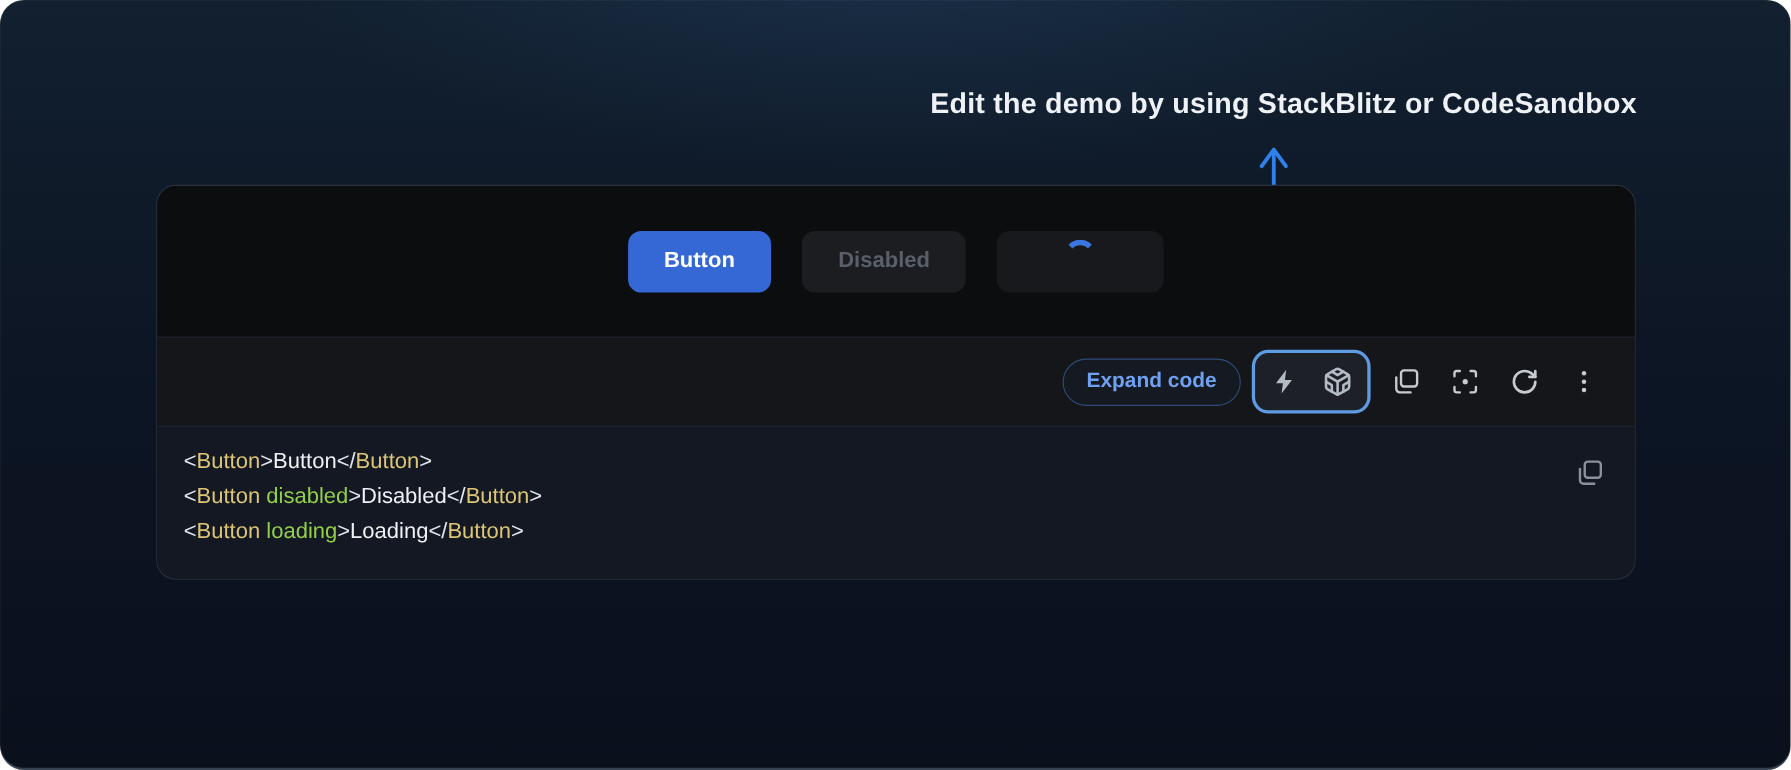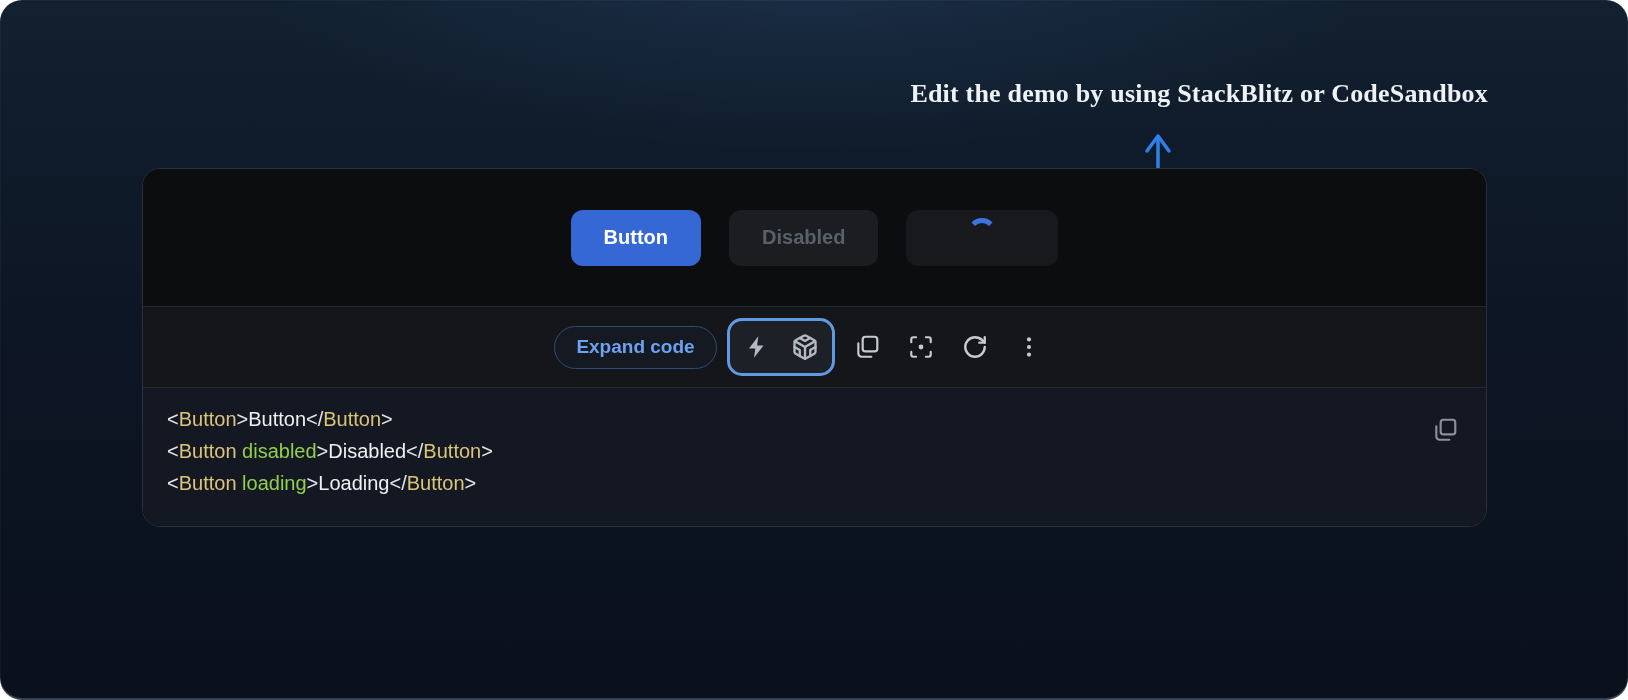--- a/index.html
+++ b/index.html
@@ -11,21 +11,21 @@
     border-radius:22px; overflow:hidden;
     background:
       radial-gradient(900px 320px at 50% -8%, rgba(45,85,135,0.30), rgba(45,85,135,0) 65%),
       linear-gradient(180deg, #12202f 0%, #0d1625 45%, #0a101c 100%);
     box-shadow: inset 0 -2px 0 rgba(130,150,175,0.35), inset 0 0 0 1px rgba(255,255,255,0.04);
   }
 
   .annotation-heading {
     position:absolute; top:79px; right:140px;
     font-size:26px; font-weight:bold; color:#eef2f7;
-    white-space:nowrap; letter-spacing:0.2px;font-family:Liberation Serif, serif;
+    white-space:nowrap; letter-spacing:0.2px;
   }
 
   .annotation-arrow { position:absolute; left:0; top:0; pointer-events:none; }
 
   .demo-card {
     position:absolute; left:142px; top:168px; width:1345px; height:359px;
     border-radius:18px; border:1px solid #2a313c; overflow:hidden;
     display:flex; flex-direction:column;
     background:#0c0d0f;
   }
@@ -47,21 +47,21 @@
 
   .spinner {
     width:30px; height:30px; border-radius:50%;
     border:5px solid transparent; border-top-color:#3b76e0;
     margin-bottom:10px;
   }
 
   .toolbar {
     height:82px; flex:0 0 82px; background:#14161a;
     border-top:1px solid #20262f; border-bottom:1px solid #232b38;
-    display:flex; align-items:center; justify-content:center;
+    display:flex; align-items:center; justify-content:flex-end;
     padding-right:24px; gap:10px;
   }
 
   .expand-pill {
     height:43px; padding:0 21px; border-radius:22px;
     border:1px solid #2e4c77; background:rgba(50,90,150,0.06);
     color:#6ea1f2; font-family:"Liberation Sans", sans-serif;
     font-size:19px; font-weight:bold; cursor:pointer; white-space:nowrap;
   }
 

